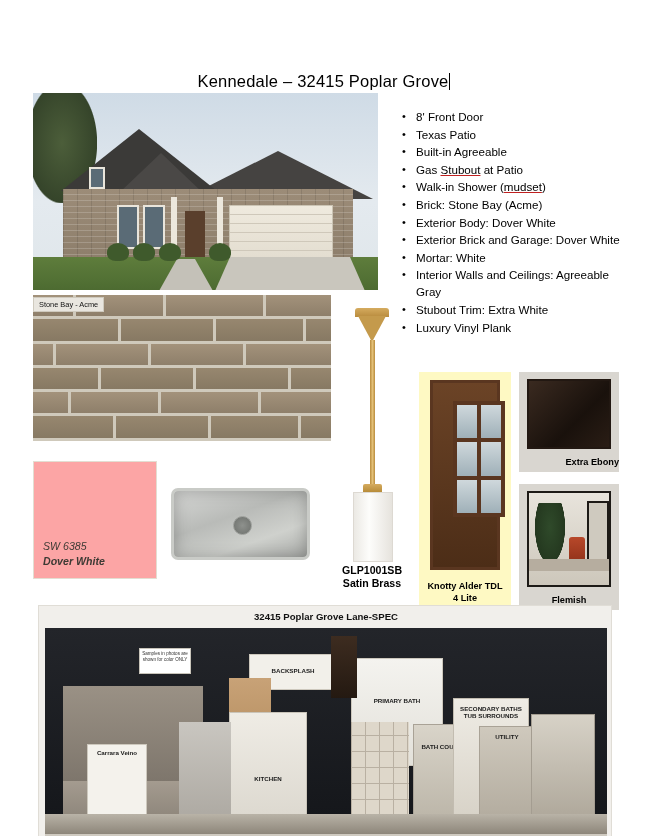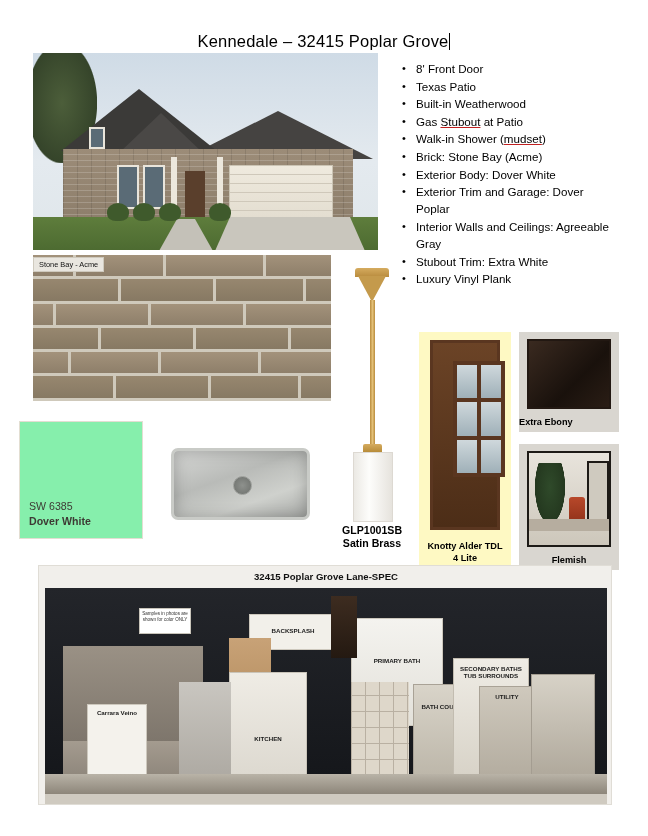--- a/index.html
+++ b/index.html
@@ -12,20 +12,21 @@
     height: 836px;
     position: relative;
     font-family: "Liberation Sans", sans-serif;
     color: #000;
     overflow: hidden;
   }
   .page {
     position: relative;
     width: 648px;
     height: 684px;
+    margin-top: 40px;
   }
 
   
   #doc-title {
     position: absolute;
     left: 0;
     top: 32px;
     width: 648px;
     text-align: center;
     font-size: 16.5px;
@@ -126,21 +127,21 @@
   }
   #house-photo .shrub {
     position: absolute; top: 150px; width: 22px; height: 18px;
     background: #3f5a2c; border-radius: 50% 50% 40% 40%;
   }
 
   
   #spec-list {
     position: absolute;
     left: 398px;
-    top: 60px;
+    top: 68px;
     width: 222px;
   }
   #spec-list li {
     font-size: 11.6px;
     line-height: 17.1px;
     margin: 0 0 0.5px 0;
     color: #000;
   }
   #spec-list ul {
     margin: 0; padding-left: 18px; list-style: none;
@@ -177,25 +178,26 @@
     position: absolute; left: 33px; top: 257px;
     background: #e9e6df;
     font-size: 7.4px;
     padding: 2px 5px;
     border: 1px solid #cfcabe;
     color: #111;
   }
 
   
   #paint-chip {
-    position: absolute; left: 19px; top: 421px;
+    position: absolute; left: 33px; top: 421px;
     width: 124px; height: 118px;
-    background: #86efac;
+    background: #fca5a5;
     border: 1px solid #e3ded2;
     box-sizing: border-box;
+    font-style: italic;
   }
   #paint-chip .code {
     position: absolute; left: 9px; bottom: 26px;
     font-size: 10.6px; color: #3d3a34;
   }
   #paint-chip .name {
     position: absolute; left: 9px; bottom: 11px;
     font-size: 10.6px; font-weight: bold; color: #3d3a34;
   }
 
@@ -288,21 +290,21 @@
     width: 100px; height: 100px;
     background: #d9d6d0;
   }
   #ebony-card .swatch {
     position: absolute; left: 8px; top: 7px; width: 84px; height: 70px;
     background: linear-gradient(135deg, #3a2a20, #19110c 60%, #2a1d15);
     border: 2px solid #221812;
     box-sizing: border-box;
   }
   #ebony-card .caption {
-    position: absolute; left: 0; bottom: 5px; width: 100px; text-align: left;
+    position: absolute; left: 0; bottom: 5px; width: 100px; text-align: right;
     font-size: 9.2px; font-weight: bold; color: #000;
   }
 
   #flemish-card {
     position: absolute; left: 519px; top: 444px;
     width: 100px; height: 126px;
     background: #d9d6d0;
   }
   #flemish-card .photo {
     position: absolute; left: 8px; top: 7px; width: 84px; height: 96px;
@@ -406,26 +408,27 @@
     <div class="shrub" style="left:74px"></div>
     <div class="shrub" style="left:100px"></div>
     <div class="shrub" style="left:126px"></div>
     <div class="shrub" style="left:176px"></div>
   </div>
 
   <div id="spec-list">
     <ul>
       <li><span>8' Front Door</span></li>
       <li><span>Texas Patio</span></li>
-      <li><span>Built-in Weatherwood</span></li>
+      <li><span>Built-in Agreeable</span></li>
       <li><span>Gas <span class="u">Stubout</span> at Patio</span></li>
       <li><span>Walk-in Shower (<span class="u">mudset</span>)</span></li>
       <li><span>Brick: Stone Bay (Acme)</span></li>
       <li><span>Exterior Body: Dover White</span></li>
-      <li><span>Exterior Trim and Garage: Dover Poplar</span></li>
+      <li><span>Exterior Brick and Garage: Dover White</span></li>
+      <li><span>Mortar: White</span></li>
       <li><span>Interior Walls and Ceilings: Agreeable Gray</span></li>
       <li><span>Stubout Trim: Extra White</span></li>
       <li><span>Luxury Vinyl Plank</span></li>
     </ul>
   </div>
 
   <div id="brick-swatch">
     <div class="rows">
       <div class="row">
           <span style="left:40px"></span>

